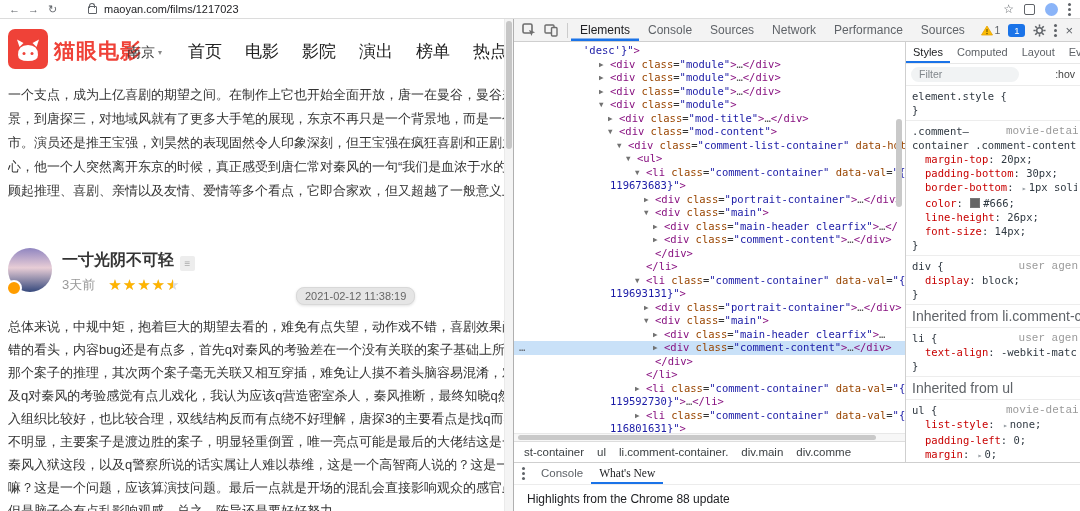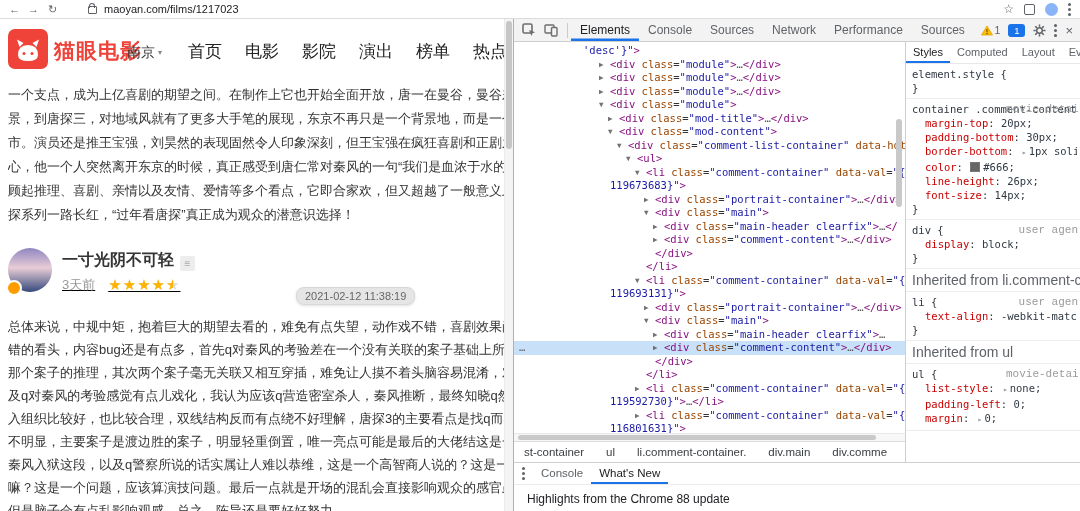--- a/index.html
+++ b/index.html
@@ -30,21 +30,21 @@
   .m-nav{position:absolute;left:188px;top:21px;display:flex;gap:23px;font-size:17px;color:#222;}
   .nav-item{cursor:pointer;white-space:nowrap;text-align:right;}
   .article{position:absolute;left:8px;top:64px;width:496px;}
   .a-line{white-space:nowrap;overflow:hidden;font-size:13px;line-height:24px;color:#333;}
   .c-avatar{position:absolute;left:8px;top:229px;width:44px;height:44px;border-radius:50%;
             background:linear-gradient(180deg,#8f85c0 0%,#e8cdd6 45%,#35487c 100%);cursor:pointer;}
   .c-badge{position:absolute;left:6px;top:261px;width:12px;height:12px;border-radius:50%;background:#ff9d00;border:2px solid #fff;}
   .c-name{position:absolute;left:62px;top:231px;font-size:16px;font-weight:bold;color:#333;cursor:pointer;}
   .c-name-badge{display:inline-block;width:15px;height:15px;background:#ededed;border-radius:2px;margin-left:6px;
                 vertical-align:-2px;color:#aaa;font-size:10px;text-align:center;line-height:15px;font-weight:normal;}
-  .c-meta{position:absolute;left:62px;top:257px;display:flex;align-items:center;gap:13px;text-decoration:underline;}
+  .c-meta{position:absolute;left:62px;top:257px;display:flex;align-items:center;gap:13px;}
   .c-time{font-size:13px;color:#999;}
   .stars{position:relative;display:inline-block;font-size:15px;line-height:16px;letter-spacing:1px;color:#dcdcdc;}
   .stars .fill{position:absolute;left:0;top:0;overflow:hidden;white-space:nowrap;color:#ffb400;}
   .tooltip{position:absolute;left:296px;top:268px;background:#e5e5e5;border:1px solid #d8d8d8;border-radius:8px;
            padding:2px 8px;font-size:11px;color:#666;box-shadow:0 1px 3px rgba(0,0,0,.12);white-space:nowrap;z-index:5;}
   .comment-body{position:absolute;left:8px;top:296px;width:496px;}
   .comment-body .a-line{line-height:23px;}
   .page-scrollbar{position:absolute;left:504px;top:19px;width:9px;height:492px;background:#f4f4f4;border-left:1px solid #eaeaea;box-sizing:border-box;cursor:pointer;}
   .page-scrollbar .thumb{position:absolute;left:1px;top:2px;width:6px;height:128px;background:#c6c6c6;border-radius:4px;}
 
@@ -69,21 +69,21 @@
         font-family:"DejaVu Sans Mono",monospace;font-size:10.5px;padding-top:2px;box-sizing:border-box;}
   .t-row{height:13.5px;line-height:13.5px;white-space:nowrap;position:relative;cursor:pointer;}
   .t-row.sel{background:#c9e1f8;}
   .tw{display:inline-block;width:11px;color:#727272;font-size:7.5px;vertical-align:1px;}
   .c-g{color:#881280;} .c-a{color:#994500;} .c-p{color:#333;} .c-v{color:#1a1aa6;} .c-e{color:#555;}
   .gutter{position:absolute;left:5px;top:0;color:#5f6368;letter-spacing:1px;}
   .el-vscroll{position:absolute;left:382px;top:100px;width:6px;height:88px;background:#c9c9c9;border-radius:4px;cursor:pointer;}
   .el-hscroll{position:absolute;left:0;top:414px;width:391px;height:8px;background:#f7f7f7;border-top:1px solid #e8e8e8;box-sizing:border-box;cursor:pointer;}
   .el-hscroll .hthumb{position:absolute;left:4px;top:1px;height:5px;width:358px;background:#c9c9c9;border-radius:3px;}
   .crumbs{position:absolute;left:0;top:422px;width:391px;height:21px;border-top:1px solid #ddd;display:flex;
-          align-items:center;gap:22px;padding-left:10px;font-size:11.5px;color:#3c4043;box-sizing:border-box;background:#fff;}
+          align-items:center;gap:13px;padding-left:10px;font-size:11.5px;color:#3c4043;box-sizing:border-box;background:#fff;}
   .crumb{cursor:pointer;white-space:nowrap;}
 
   .styles{position:absolute;left:391px;top:23px;width:176px;height:420px;border-left:1px solid #cfcfcf;
           background:#fff;overflow:hidden;box-sizing:border-box;}
   .s-tabs{height:21px;display:flex;align-items:center;font-size:11px;color:#5f6368;border-bottom:1px solid #e8e8e8;overflow:hidden;}
   .s-tab{padding:0 7px;line-height:21px;cursor:pointer;white-space:nowrap;}
   .s-tab.active{color:#202124;box-shadow:inset 0 -2px 0 #1a73e8;}
   .s-filter{height:21px;border-bottom:1px solid #ececec;position:relative;}
   .s-filter .box{position:absolute;left:5px;top:3px;width:100px;height:15px;background:#f1f3f4;border-radius:8px;
                  font-size:10.5px;color:#80868b;line-height:15px;padding-left:8px;cursor:text;}
@@ -98,21 +98,21 @@
   .parrow{color:#9aa0a6;font-size:8px;margin:0 2px;}
   .swatch{display:inline-block;width:8px;height:8px;border:1px solid #777;vertical-align:-1px;margin:0 3px 0 1px;}
   .closebr{color:#303942;}
   .inherit{font-family:"Liberation Sans",sans-serif;font-size:14px;color:#5f6368;padding:4px 6px;
            border-bottom:1px solid #ededed;white-space:nowrap;overflow:hidden;}
 
   .drawer{position:absolute;left:0;top:443px;width:100%;height:49px;border-top:1px solid #cfcfcf;background:#fff;box-sizing:border-box;}
   .dr-tabs-row{height:21px;display:flex;align-items:center;border-bottom:1px solid #ececec;padding-left:8px;}
   .dr-tabs{display:flex;height:21px;margin-left:8px;}
   .dr-tab{padding:0 8px;font-size:11.5px;color:#5f6368;line-height:20px;cursor:pointer;white-space:nowrap;}
-  .dr-tab.active{color:#202124;box-shadow:inset 0 -2px 0 #1a73e8;}
+  .dr-tab.active{color:#202124;box-shadow:inset 0 -2px 0 #1a73e8;font-family:Liberation Serif, serif;}
   .dr-content{padding:7px 0 0 13px;font-size:12px;color:#202124;}
 
   
   .watermark{position:absolute;left:812px;top:428px;display:flex;align-items:center;z-index:60;pointer-events:none;}
   .wm-text{font-size:27px;font-weight:bold;color:#fff;letter-spacing:2px;margin-left:2px;
            text-shadow:0 0 3px rgba(60,60,60,.95),0 1px 2px rgba(40,40,40,.85),0 0 6px rgba(90,90,90,.5);}
 </style>
 </head>
 <body>
 
@@ -151,21 +151,20 @@
         <span class="nav-item">榜单</span>
         <span class="nav-item">热点</span>
       </div>
 
     <div class="article">
         <div class="a-line">一个支点，成为上亿喜剧的期望之间。在制作上它也开始全面开放，唐一在曼谷，曼谷差不多只有几个场景</div>
         <div class="a-line">景，到唐探三，对地域风就有了更多大手笔的展现，东京不再只是一个背景地，而是一个城市</div>
         <div class="a-line">市。演员还是推王宝强，刘昊然的表现固然令人印象深刻，但王宝强在疯狂喜剧和正剧之间的平衡</div>
         <div class="a-line">心，他一个人突然离开东京的时候，真正感受到唐仁常对秦风的一句“我们是血浓于水的亲戚”</div>
         <div class="a-line">顾起推理、喜剧、亲情以及友情、爱情等多个看点，它即合家欢，但又超越了一般意义上的合家欢</div>
-        <div class="a-line">探系列一路长红，“过年看唐探”真正成为观众的潜意识选择！</div>
       </div>
 
     <div class="c-avatar"></div>
     <div class="c-badge"></div>
     <div class="c-name"><span>一寸光阴不可轻</span><span class="c-name-badge">≡</span></div>
     <div class="c-meta">
       <span class="c-time">3天前</span>
       <span class="stars"><span class="base">★★★★★</span><span class="fill" style="width: 90%;">★★★★★</span></span>
     </div>
     <div class="tooltip">2021-02-12 11:38:19</div>
@@ -281,26 +280,31 @@
         <span class="crumb">div.comme</span>
       </div>
 
     <div class="styles">
       <div class="s-tabs">
           <span class="s-tab active">Styles</span>
           <span class="s-tab">Computed</span>
           <span class="s-tab">Layout</span>
           <span class="s-tab">Even</span>
         </div>
+      <div class="s-filter">
+        <div class="box">Filter</div>
+        <span class="hov">:hov</span>
+      </div>
       <div class="s-rules">
           <div class="rule">
             <div class="sel-line">element.style {</div>
             <div class="closebr">}</div>
           </div>
           <div class="rule">
+            <div class="sel-line">.comment—</div>
             <div class="sel-line">container .comment-content {</div>
             <span class="sheet-link">movie-detai</span>
             <div class="prop"><span class="pname">margin-top</span><span class="pcolon">: </span><span class="pval">20px</span><span class="pval">;</span></div>
             <div class="prop"><span class="pname">padding-bottom</span><span class="pcolon">: </span><span class="pval">30px</span><span class="pval">;</span></div>
             <div class="prop"><span class="pname">border-bottom</span><span class="pcolon">: </span><span class="parrow">▸</span><span class="pval">1px solid</span></div>
             <div class="prop"><span class="pname">color</span><span class="pcolon">: </span><span class="swatch" style="background: rgb(102, 102, 102);"></span><span class="pval">#666</span><span class="pval">;</span></div>
             <div class="prop"><span class="pname">line-height</span><span class="pcolon">: </span><span class="pval">26px</span><span class="pval">;</span></div>
             <div class="prop"><span class="pname">font-size</span><span class="pcolon">: </span><span class="pval">14px</span><span class="pval">;</span></div>
             <div class="closebr">}</div>
           </div>

